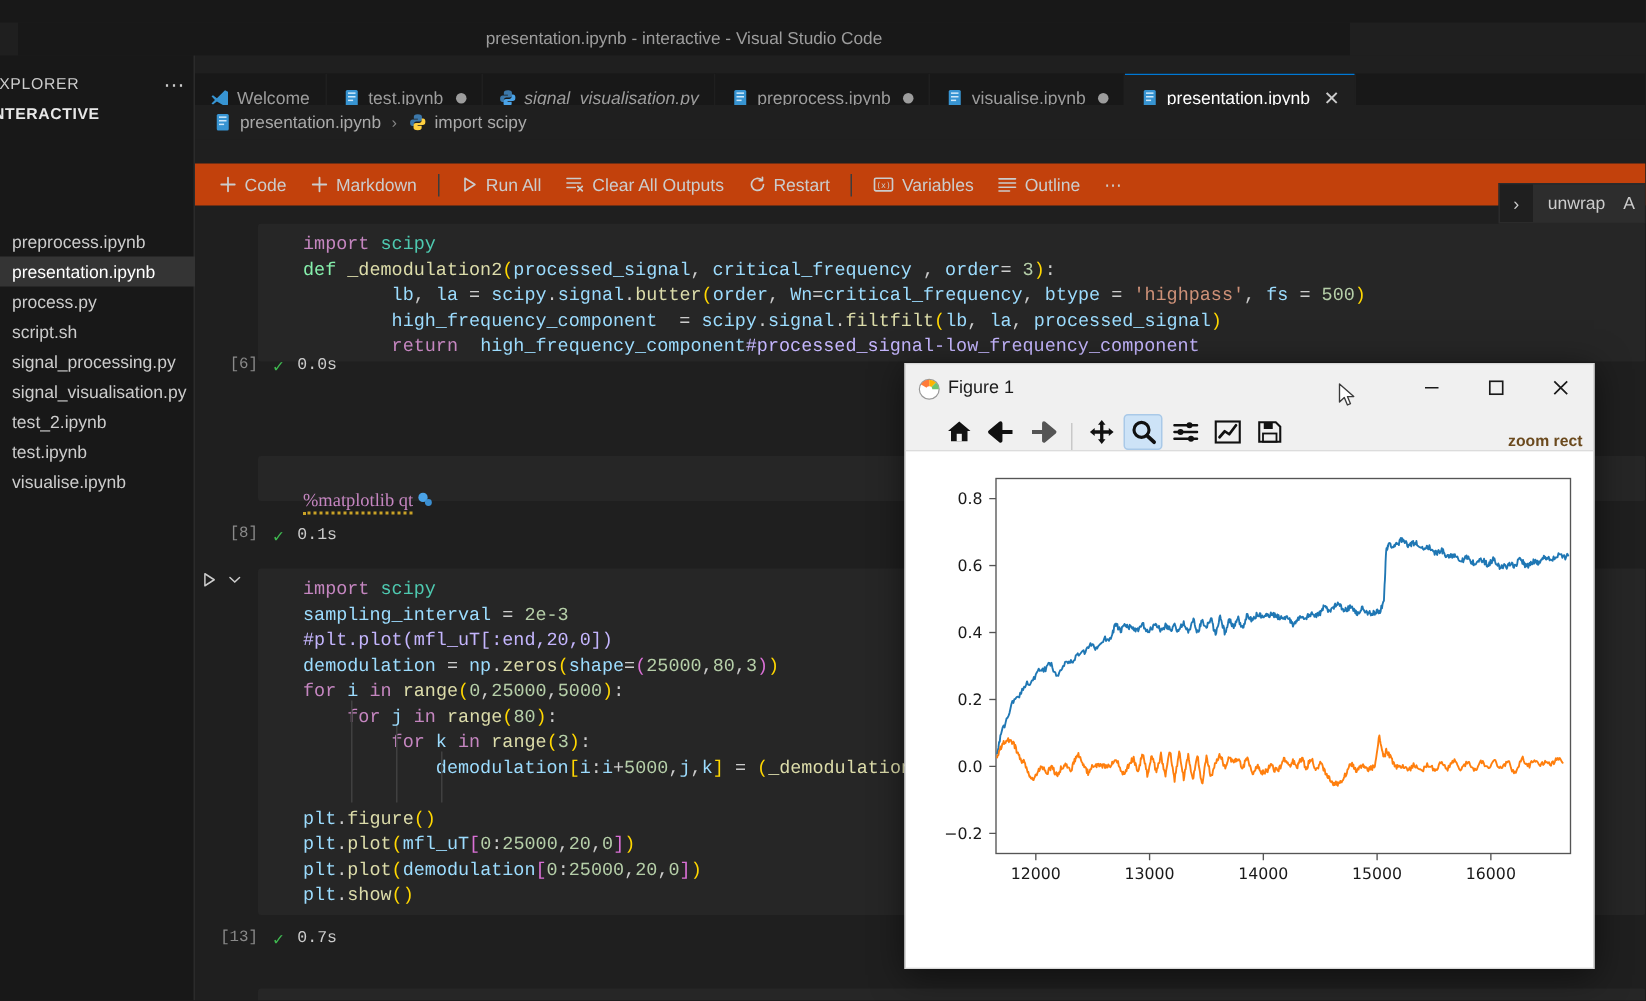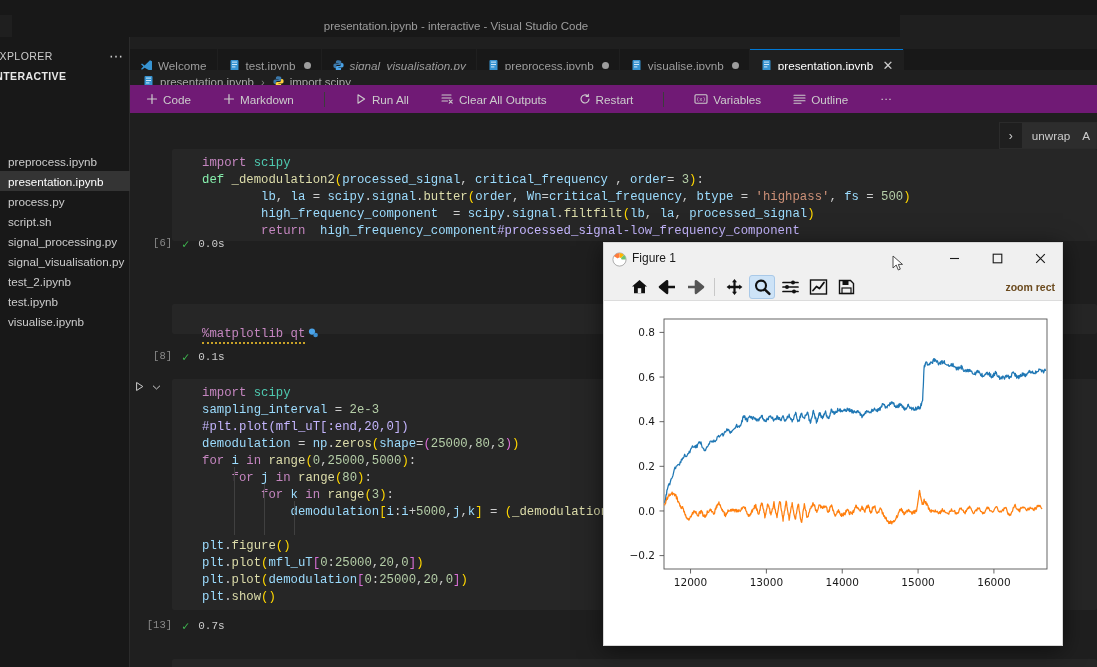--- a/index.html
+++ b/index.html
@@ -108,23 +108,23 @@
   
   .breadcrumb {
     position: absolute; left: 0; top: 33px; width: 967px; height: 23px;
     display: flex; align-items: center; gap: 5px; padding-left: 12px;
     color: #a9a9a9; font-size: 11.5px; background: #1f1f1f;
   }
   .bc-sep { color: #868686; font-size: 11px; margin: 0 2px; }
 
   
   .nbtoolbar {
-    position: absolute; left: 0; top: 48px; width: 967px; height: 28px;
-    display: flex; align-items: center; gap: 16px; padding-left: 8px;
-    background: #701a75; font-size: 11.7px; color: #cccccc;
+    position: absolute; left: 0; top: 72px; width: 967px; height: 28px;
+    display: flex; align-items: center; gap: 0px; padding-left: 8px;
+    background: #c2410c; font-size: 11.7px; color: #cccccc;
   }
   .nb-btn { display: flex; align-items: center; gap: 5px; padding: 3px 8px; white-space: nowrap; border-radius: 3px; }
   .nb-div { width: 1px; height: 15px; background: #3c3c3c; margin: 0 6px; }
 
   
   .unwrap-wrap {
     position: absolute; right: 0; top: 85px; height: 27px;
     display: flex; align-items: stretch; background: #252526;
     border: 1px solid #2b2b2b; z-index: 4;
   }
@@ -165,21 +165,21 @@
   .kw2  { color: #86efac; }
   .fn   { color: #dcdcaa; }
   .var  { color: #9cdcfe; font-family: Liberation Mono, monospace; }
   .num  { color: #b5cea8; }
   .str  { color: #ce9178; }
   .cmt  { color: #c4b5fd; }
   .mod  { color: #4ec9b0; }
   .par1 { color: #ffd700; }
   .par2 { color: #da70d6; }
   .magic{ color: #c586c0; }
-  .squig { border-bottom: 2px dotted #c9a227; padding-bottom: 1px; }
+  .squig { border-bottom: 2px dotted #c9a227; padding-bottom: 1px; font-family: Liberation Serif, serif; }
   .indent-guide {
     position: absolute; width: 1px; background: #404040;
   }
 
   
   .figwin {
     position: absolute; left: 603px; top: 242px; width: 460px; height: 404px;
     background: #f0f0f0; box-shadow: 0 4px 22px rgba(0,0,0,.55);
     border: 1px solid #d8d8d8;
   }
@@ -187,21 +187,21 @@
     height: 30px; background: #f0f0f0; display: flex; align-items: center;
     padding-left: 8px; position: relative;
   }
   .fig-title-label { color: #1a1a1a; font-size: 12px; margin-left: 7px; }
   .fig-winbtns { position: absolute; right: 0; top: 0; height: 30px; display: flex; }
   .fig-wb {
     width: 43px; height: 30px; display: flex; align-items: center; justify-content: center;
     color: #1a1a1a; font-size: 12px;
   }
   .fig-toolbar {
-    height: 28px; background: #f0f0f0; display: flex; align-items: center;
+    height: 28px; background: #f0f0f0; display: flex; align-items: flex-end;
     padding-left: 22px; gap: 2px; border-bottom: 1px solid #dcdcdc; position: relative;
   }
   .tb-btn {
     width: 26px; height: 24px; display: flex; align-items: center; justify-content: center;
     border-radius: 3px;
   }
   .tb-btn.active { background: #cde3f7; border: 1px solid #a9c9e8; }
   .tb-sep { width: 1px; height: 18px; background: #c8c8c8; margin: 0 4px; }
   .tb-mode {
     position: absolute; right: 7px; color: #6b4a1e; font-size: 10.5px; font-weight: bold;

